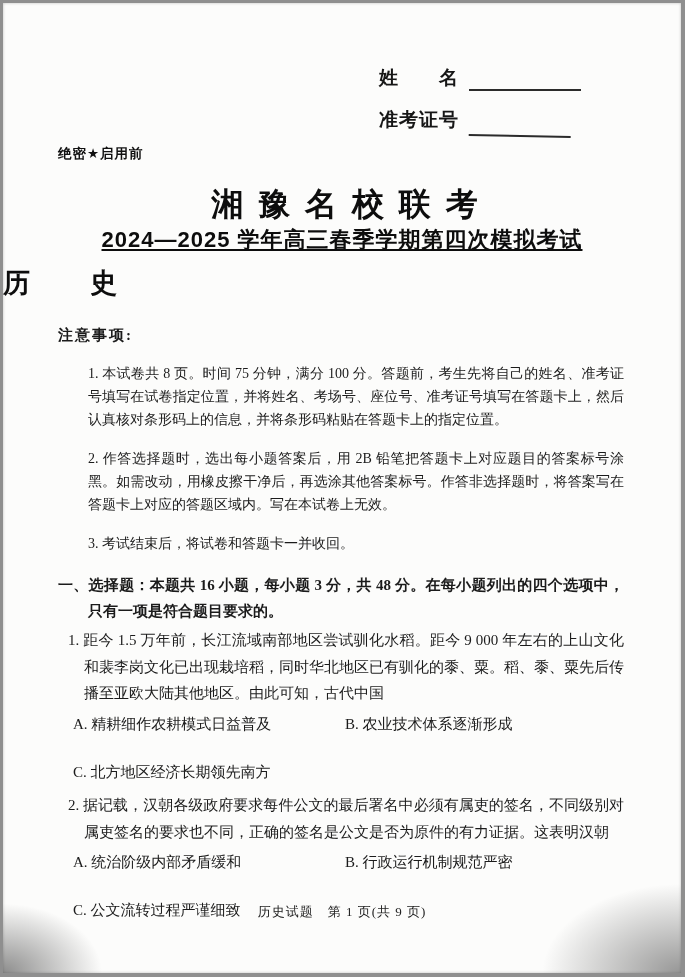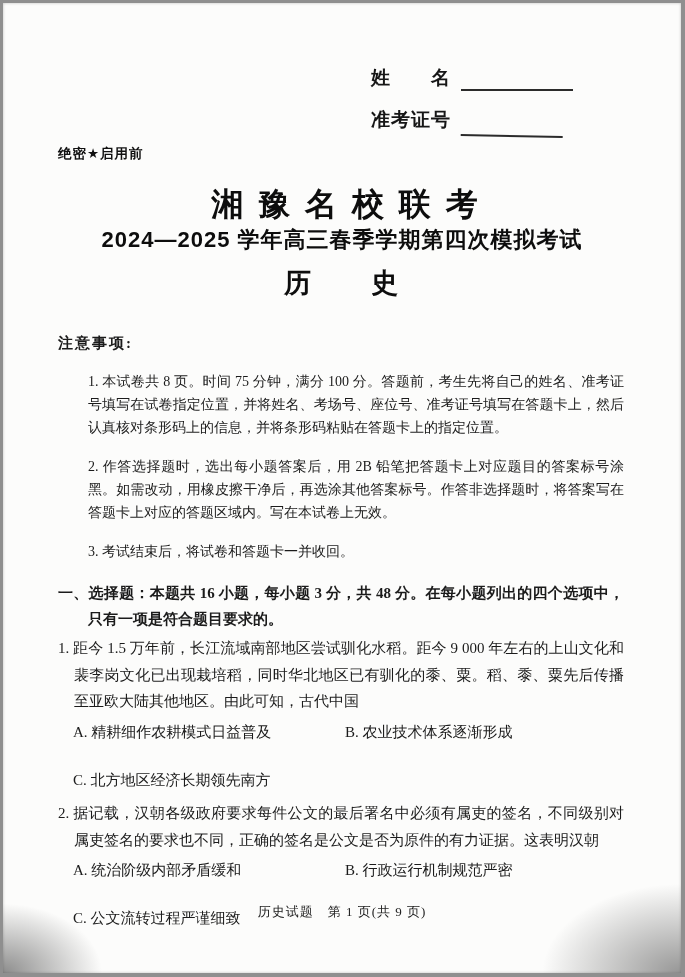--- a/index.html
+++ b/index.html
@@ -43,21 +43,21 @@
     left: 0; bottom: 0;
     width: 100px; height: 70px;
     background: radial-gradient(ellipse at 0% 100%, rgba(50,50,50,0.55), rgba(50,50,50,0) 70%);
     pointer-events: none;
   }
 
   
   .fields {
     position: absolute;
     top: 58px;
-    left: 368px;
+    left: 376px;
     width: 230px;
   }
   .field-row {
     display: flex;
     align-items: flex-end;
     font-size: 19px;
     font-weight: 600;
     letter-spacing: 1px;
     height: 30px;
     margin-bottom: 12px;
@@ -104,38 +104,38 @@
     top: 222px;
     left: 0;
     width: 100%;
     margin: 0;
     text-align: center;
     font-family: "Liberation Sans", "DejaVu Sans", sans-serif;
     font-size: 22px;
     font-weight: 800;
     letter-spacing: 1px;
     color: #0d0d0d;
+    text-decoration: underline;
   }
   .subject {
     position: absolute;
     top: 262px;
     left: 0;
     width: 100%;
     margin: 0;
-    text-align: center;
     font-family: "Liberation Sans", "DejaVu Sans", sans-serif;
     font-size: 27px;
     font-weight: 900;
     letter-spacing: 2px;
     color: #0d0d0d;
   }
 
   .flow {
     position: absolute;
-    top: 328px;
+    top: 320px;
     left: 55px;
     right: 57px;
     font-size: 15px;
     line-height: 1.78;
     color: #1b1b1b;
   }
   .notes-heading {
     font-weight: 700;
     font-size: 15px;
     letter-spacing: 2px;
@@ -150,21 +150,21 @@
   }
   .section-heading {
     margin: 16px 0 2px 0;
     padding-left: 30px;
     text-indent: -30px;
     font-weight: 700;
     text-align: justify;
   }
   .question { margin: 0; }
   .stem {
-    margin: 2px 0 0 0;
+    margin: 2px 0 0 10px;
     padding-left: 16px;
     text-indent: -16px;
     text-align: justify;
   }
   .options {
     display: grid;
     grid-template-columns: 272px auto;
     padding-left: 15px;
     margin: 4px 0 6px 0;
     row-gap: 21px;

